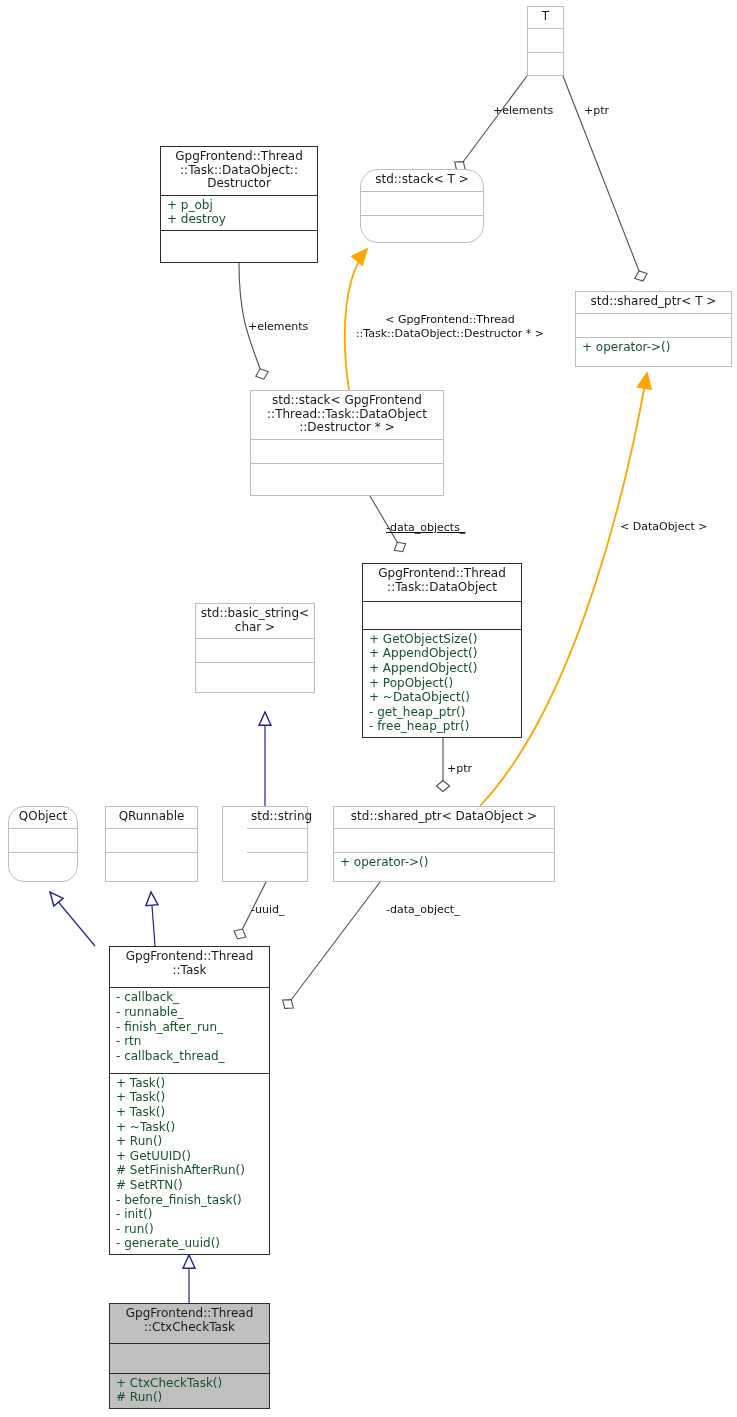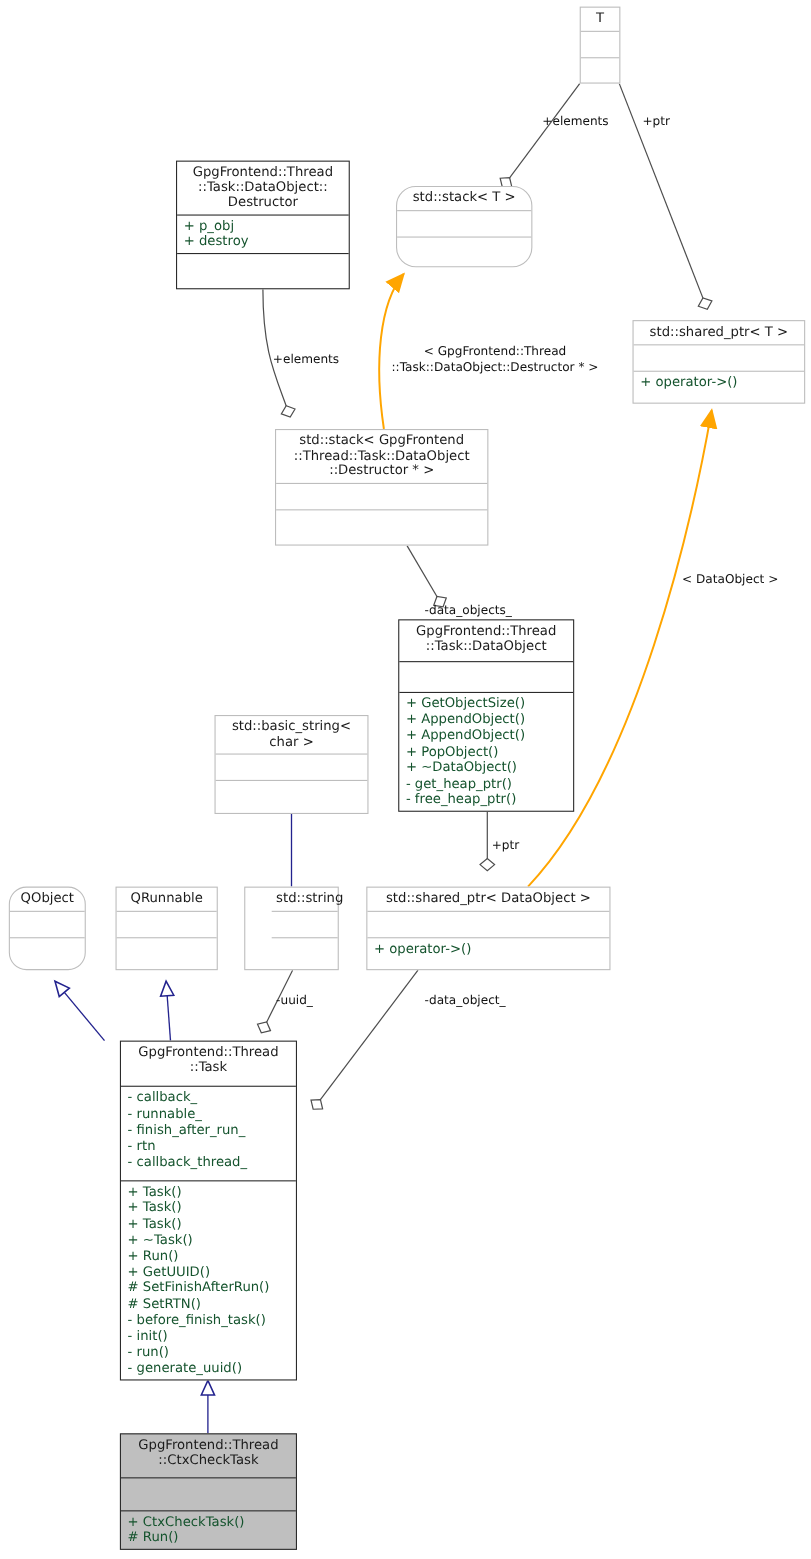--- a/index.html
+++ b/index.html
@@ -194,21 +194,21 @@
     <div class="compartment empty sep-dark"></div>
     <div class="compartment sep-dark">+ GetObjectSize()
 + AppendObject()
 + AppendObject()
 + PopObject()
 + ~DataObject()
 - get_heap_ptr()
 - free_heap_ptr()</div>
   </div>
 
-  <div class="node gray-border" style="left:195px; top:603px; width:140px; height:90px;margin-top:47px;">
+  <div class="node gray-border" style="left:195px; top:603px; width:120px; height:90px;">
     <div class="title">std::basic_string&lt;
 char &gt;</div>
     <div class="compartment empty sep-gray"></div>
     <div class="compartment empty grow sep-gray"></div>
   </div>
 
   <div class="node gray-border" style="left:8px; top:806px; width:70px; height:76px;border-radius:16px;">
     <div class="title">QObject</div>
     <div class="compartment empty sep-gray"></div>
     <div class="compartment empty grow sep-gray"></div>
@@ -264,21 +264,21 @@
 
   <div class="edge-label" style="left:493px; top:104px;">+elements</div>
 
   <div class="edge-label" style="left:584px; top:104px;">+ptr</div>
 
   <div class="edge-label" style="left:248px; top:320px;">+elements</div>
 
   <div class="edge-label centered" style="left:336px; top:313px; width:228px;">&lt; GpgFrontend::Thread
 ::Task::DataObject::Destructor * &gt;</div>
 
-  <div class="edge-label" style="left:386px; top:548px;">-data_objects_</div>
+  <div class="edge-label" style="left:386px; top:521px;text-decoration:underline;">-data_objects_</div>
 
   <div class="edge-label" style="left:620px; top:520px;">&lt; DataObject &gt;</div>
 
   <div class="edge-label" style="left:447px; top:762px;">+ptr</div>
 
   <div class="edge-label" style="left:251px; top:903px;">-uuid_</div>
 
   <div class="edge-label" style="left:386px; top:903px;">-data_object_</div>
 
 </div>

